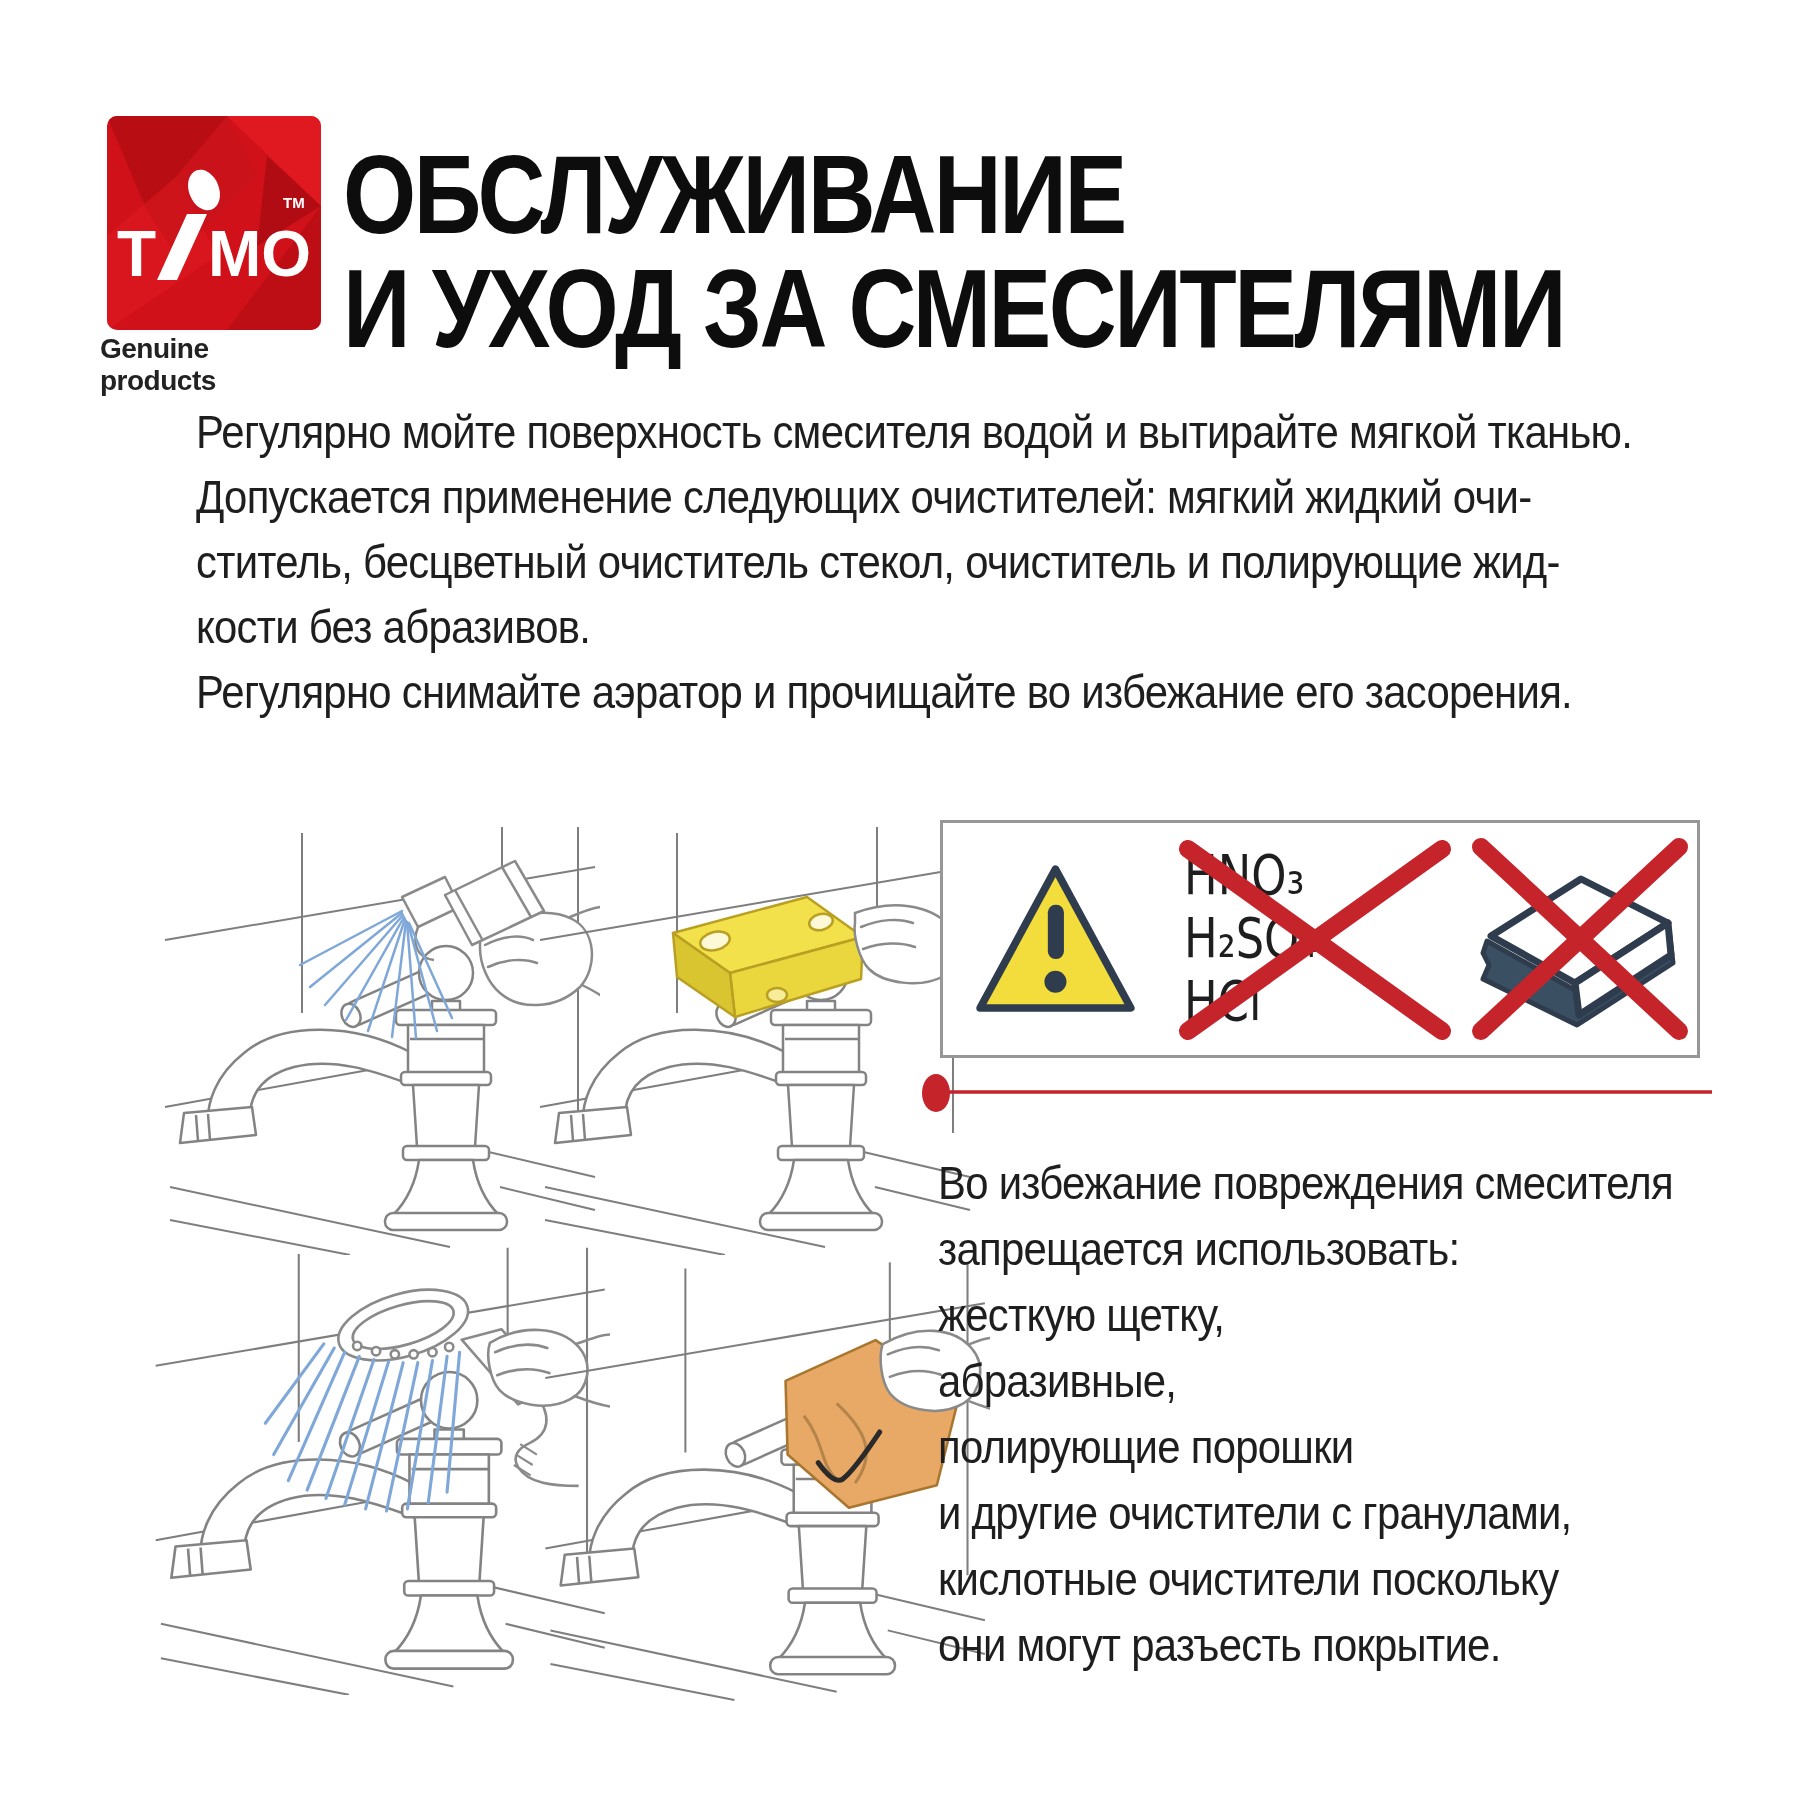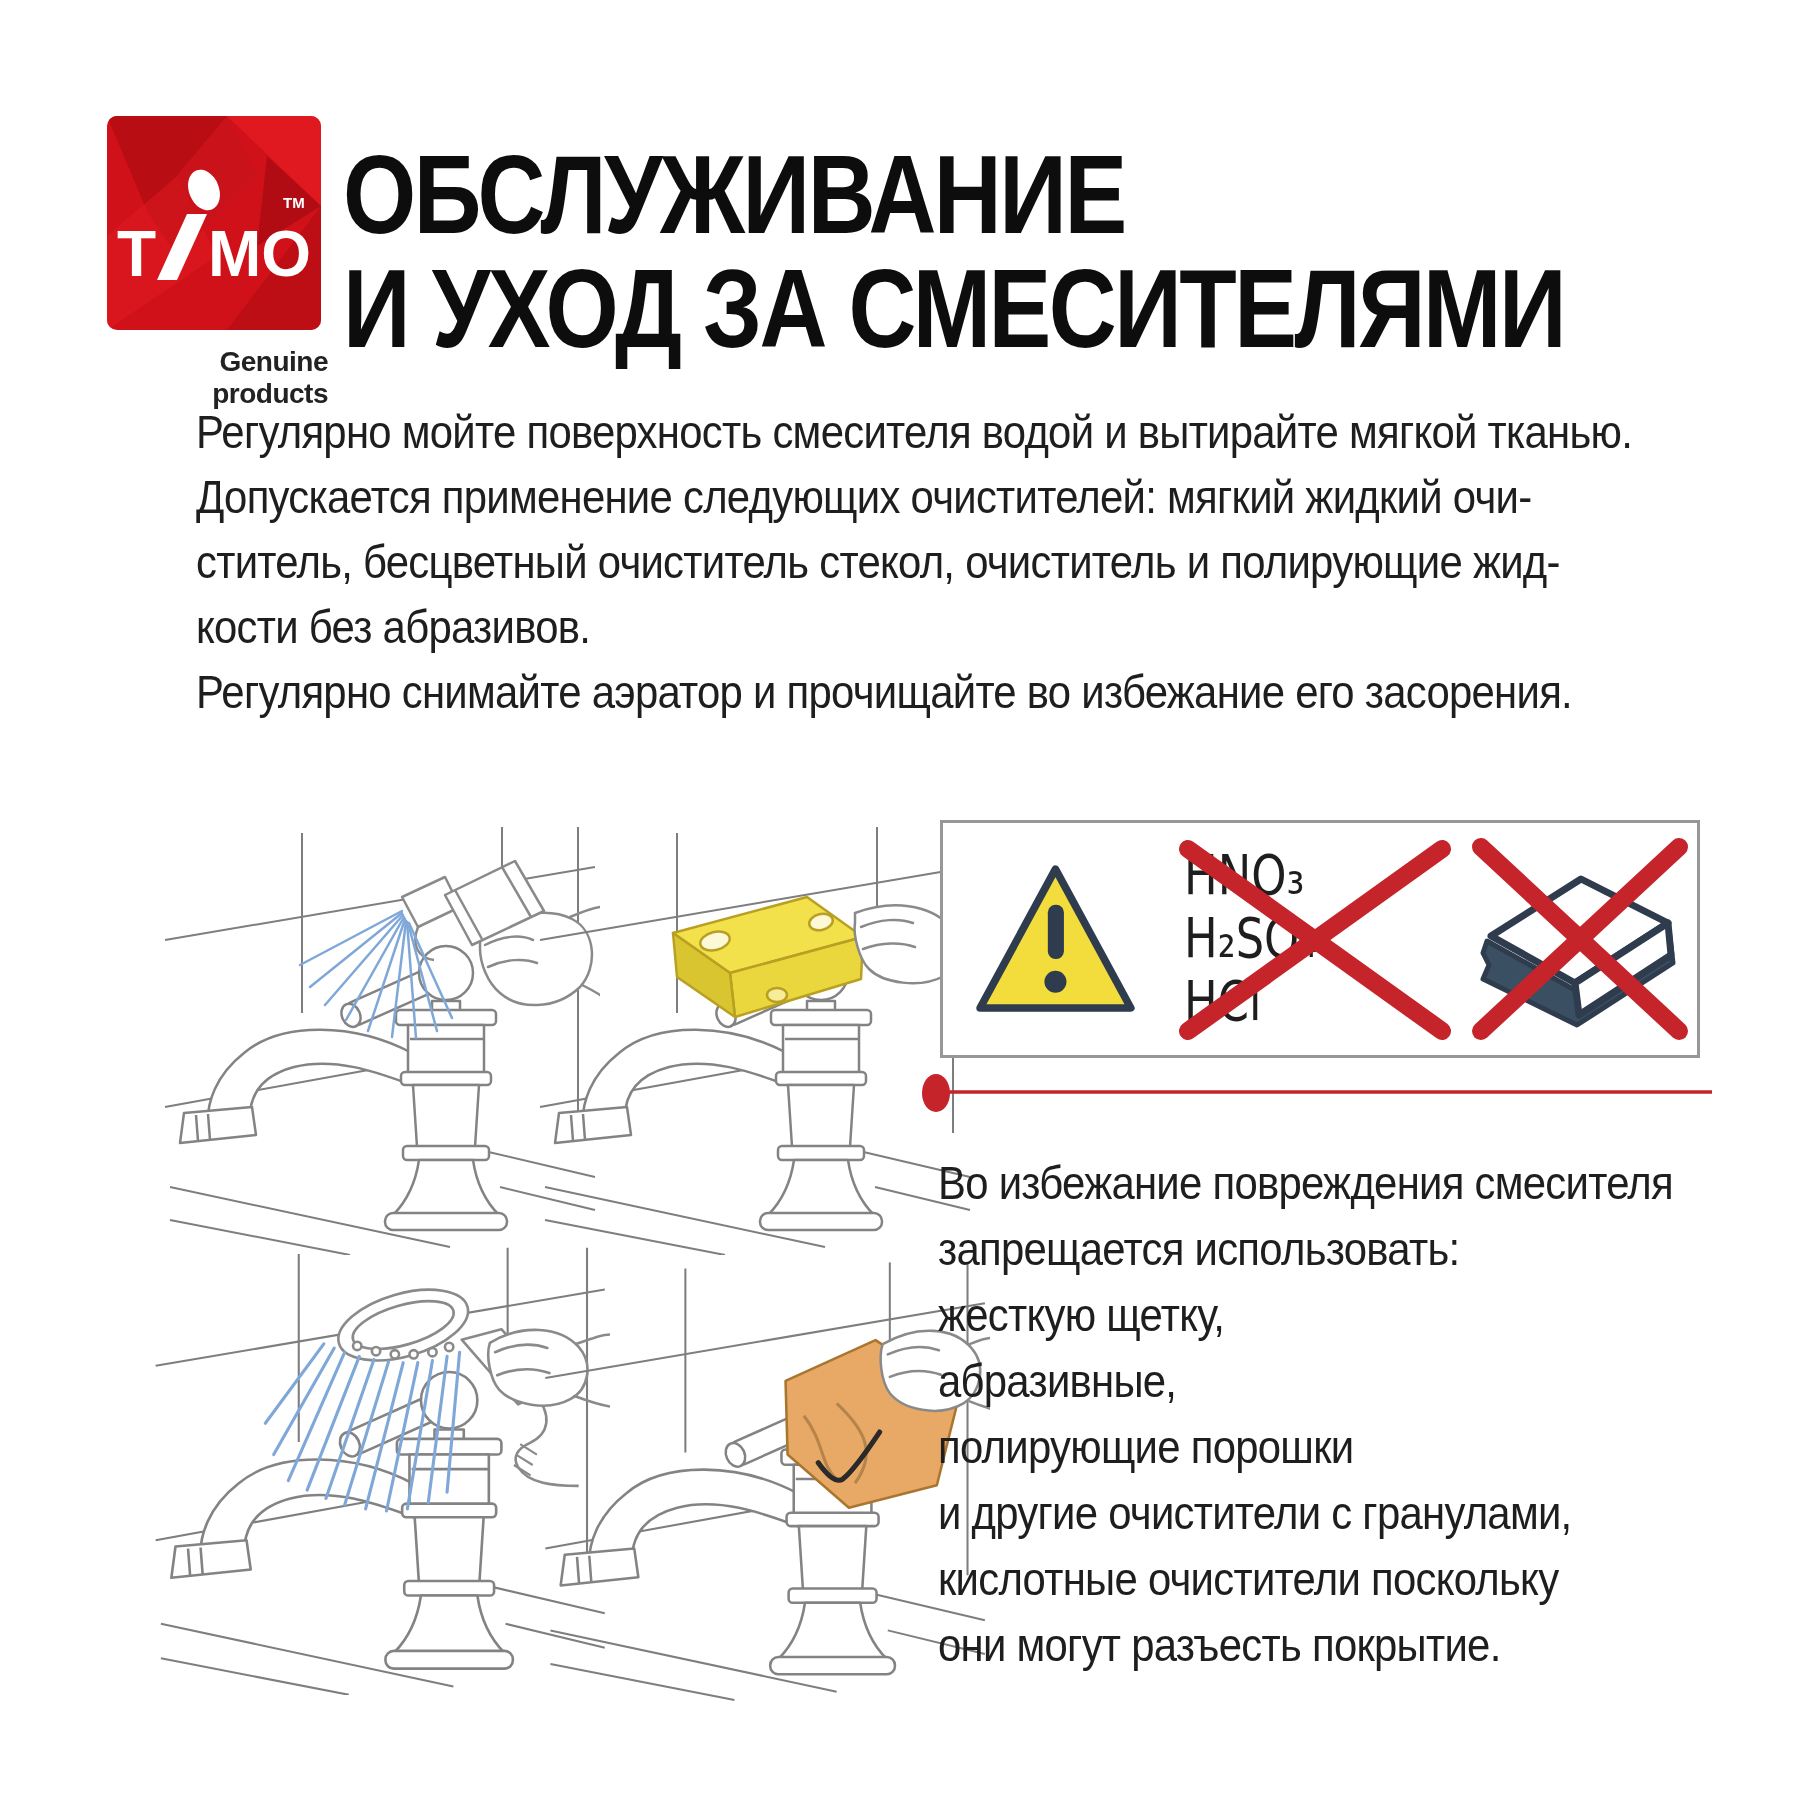--- a/index.html
+++ b/index.html
@@ -1,22 +1,22 @@
 <!DOCTYPE html>
 <html><head>
 <meta charset="utf-8">
 <style>
   html,body{margin:0;padding:0;background:#fff;}
   #canvas{position:relative;width:1800px;height:1800px;background:#fff;overflow:hidden;
           font-family:"Liberation Sans","DejaVu Sans",sans-serif;color:#1c1c1c;}
 
   
   .logo-square{position:absolute;left:107px;top:116px;width:214px;height:214px;border-radius:10px;overflow:hidden;}
-  .logo-tagline{position:absolute;left:100px;top:333px;width:228px;text-align:right;
-                font-weight:bold;font-size:28px;letter-spacing:-0.5px;color:#222;margin-top:13px;}
+  .logo-tagline{position:absolute;left:100px;top:333px;width:228px;text-align:left;
+                font-weight:bold;font-size:28px;letter-spacing:-0.5px;color:#222;}
 
   
   .title{position:absolute;left:343px;top:138px;font-weight:bold;font-size:112px;line-height:114px;
          letter-spacing:-3px;color:#0d0d0d;transform:scaleX(0.84);transform-origin:left top;white-space:nowrap;}
 
   
   .intro{position:absolute;left:196px;top:400px;font-size:46px;line-height:65px;letter-spacing:-0.8px;
          color:#1e1e1e;transform:scaleX(0.91);transform-origin:left top;white-space:nowrap;}
 
   

